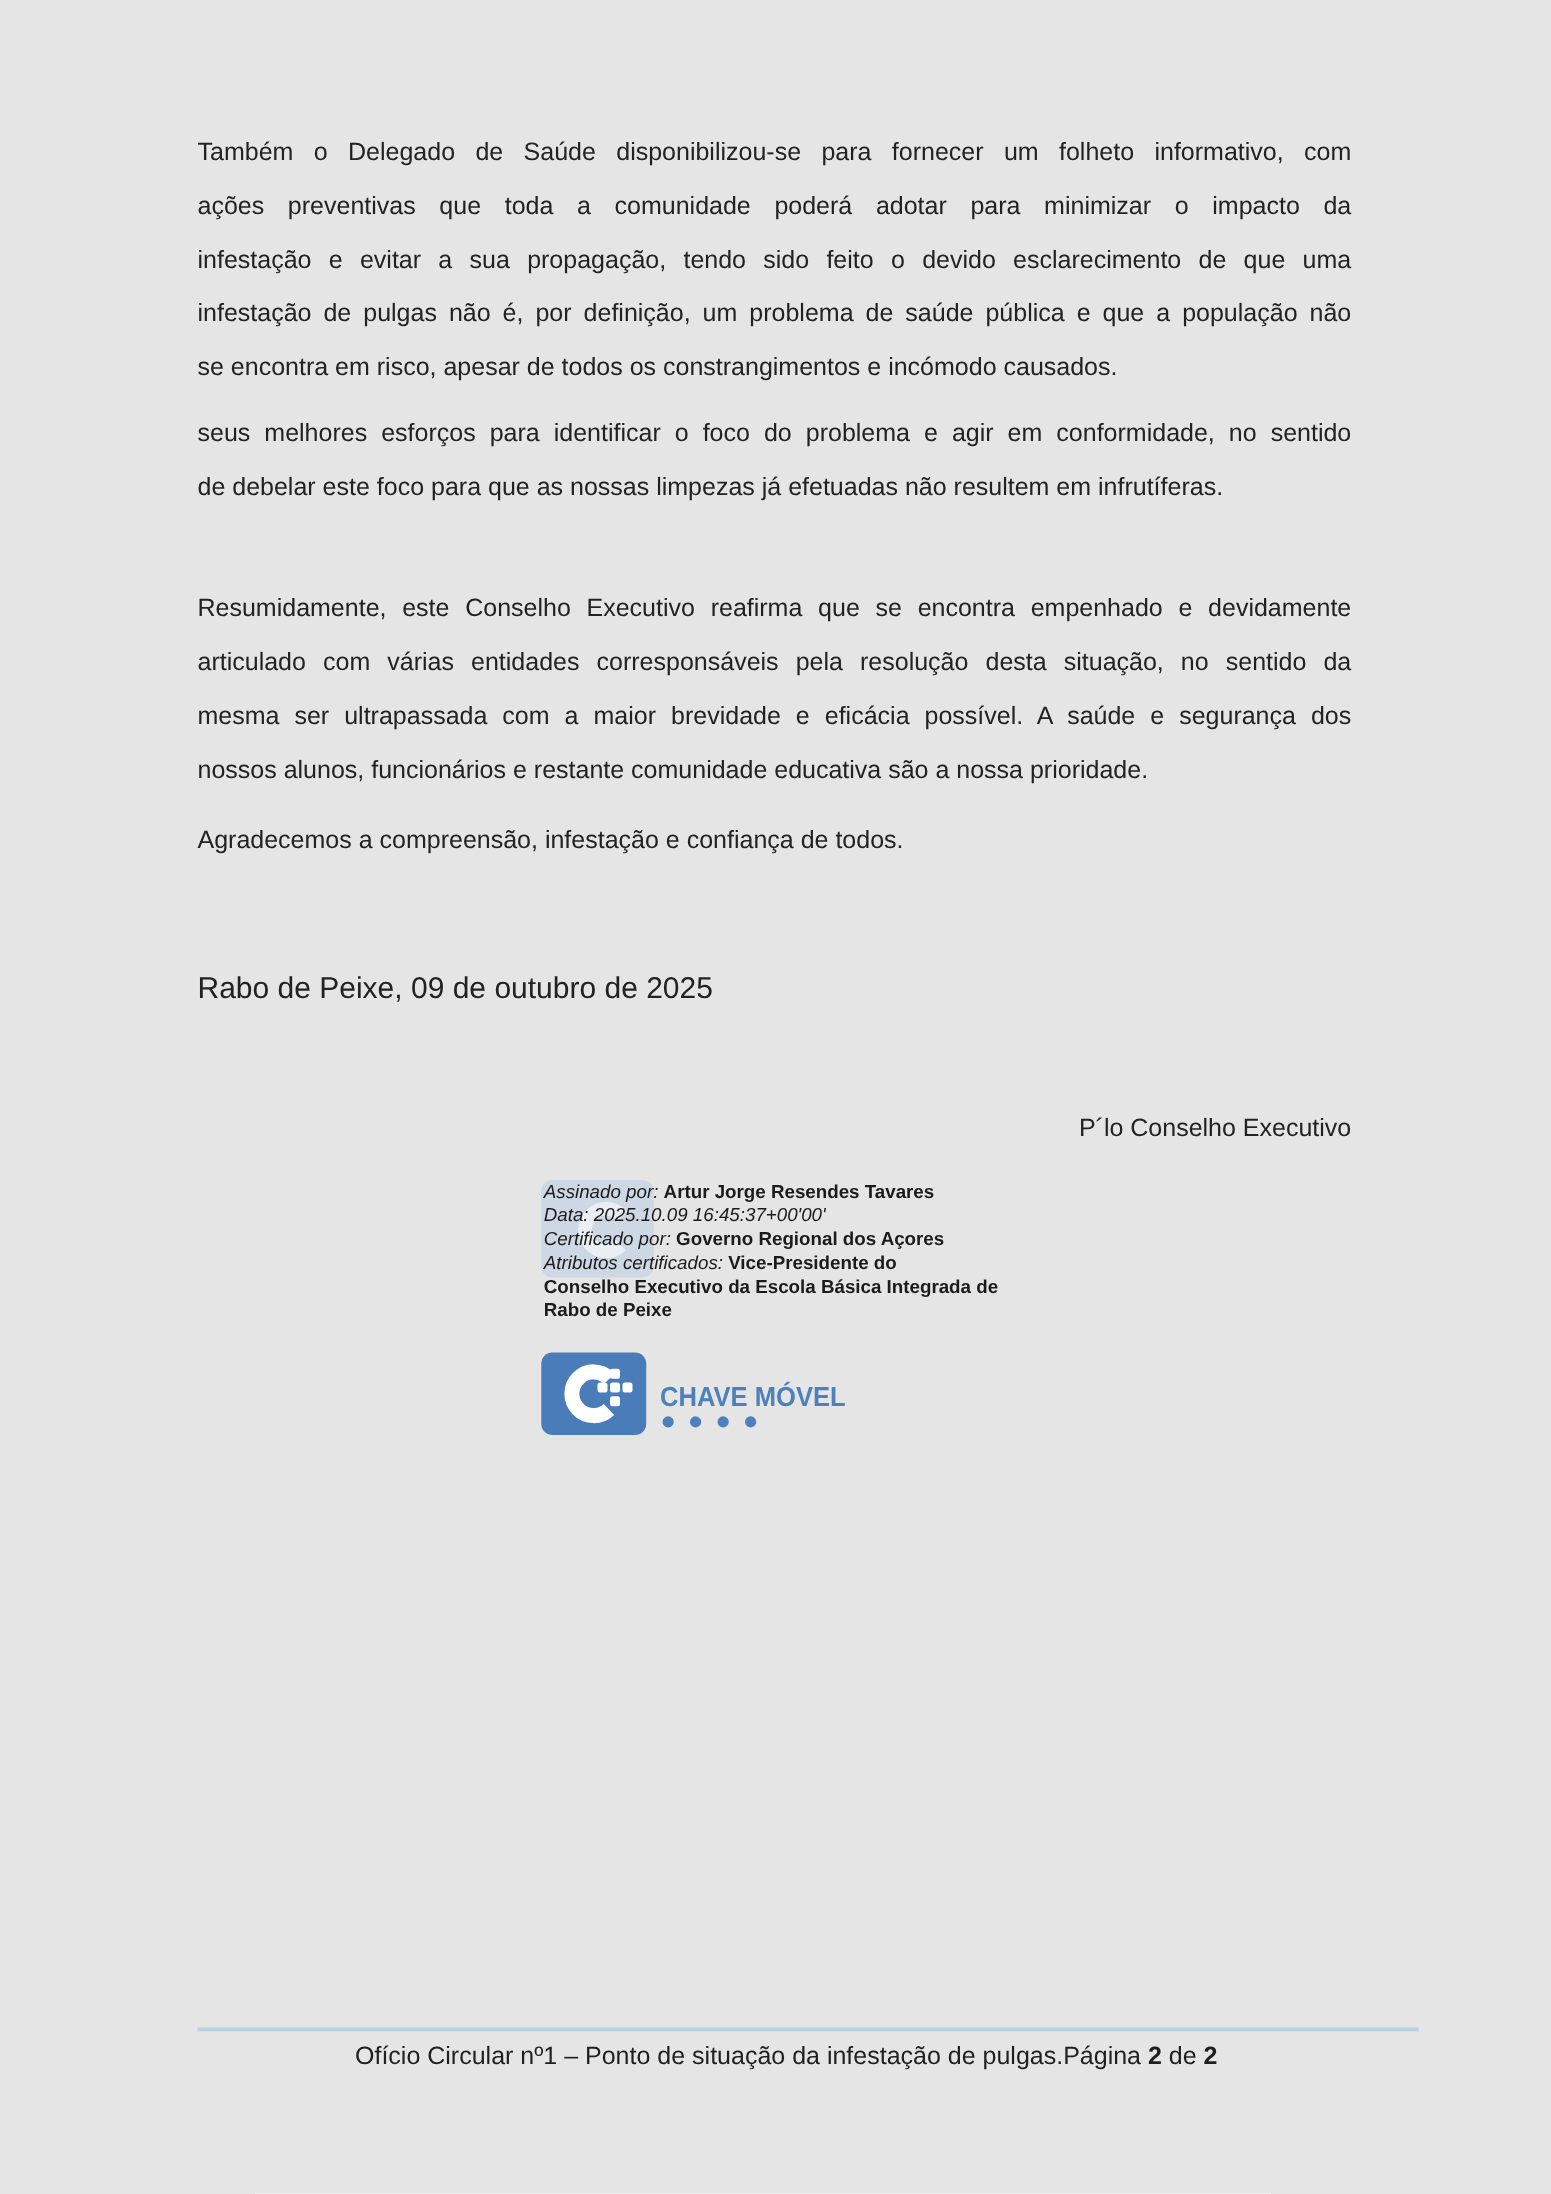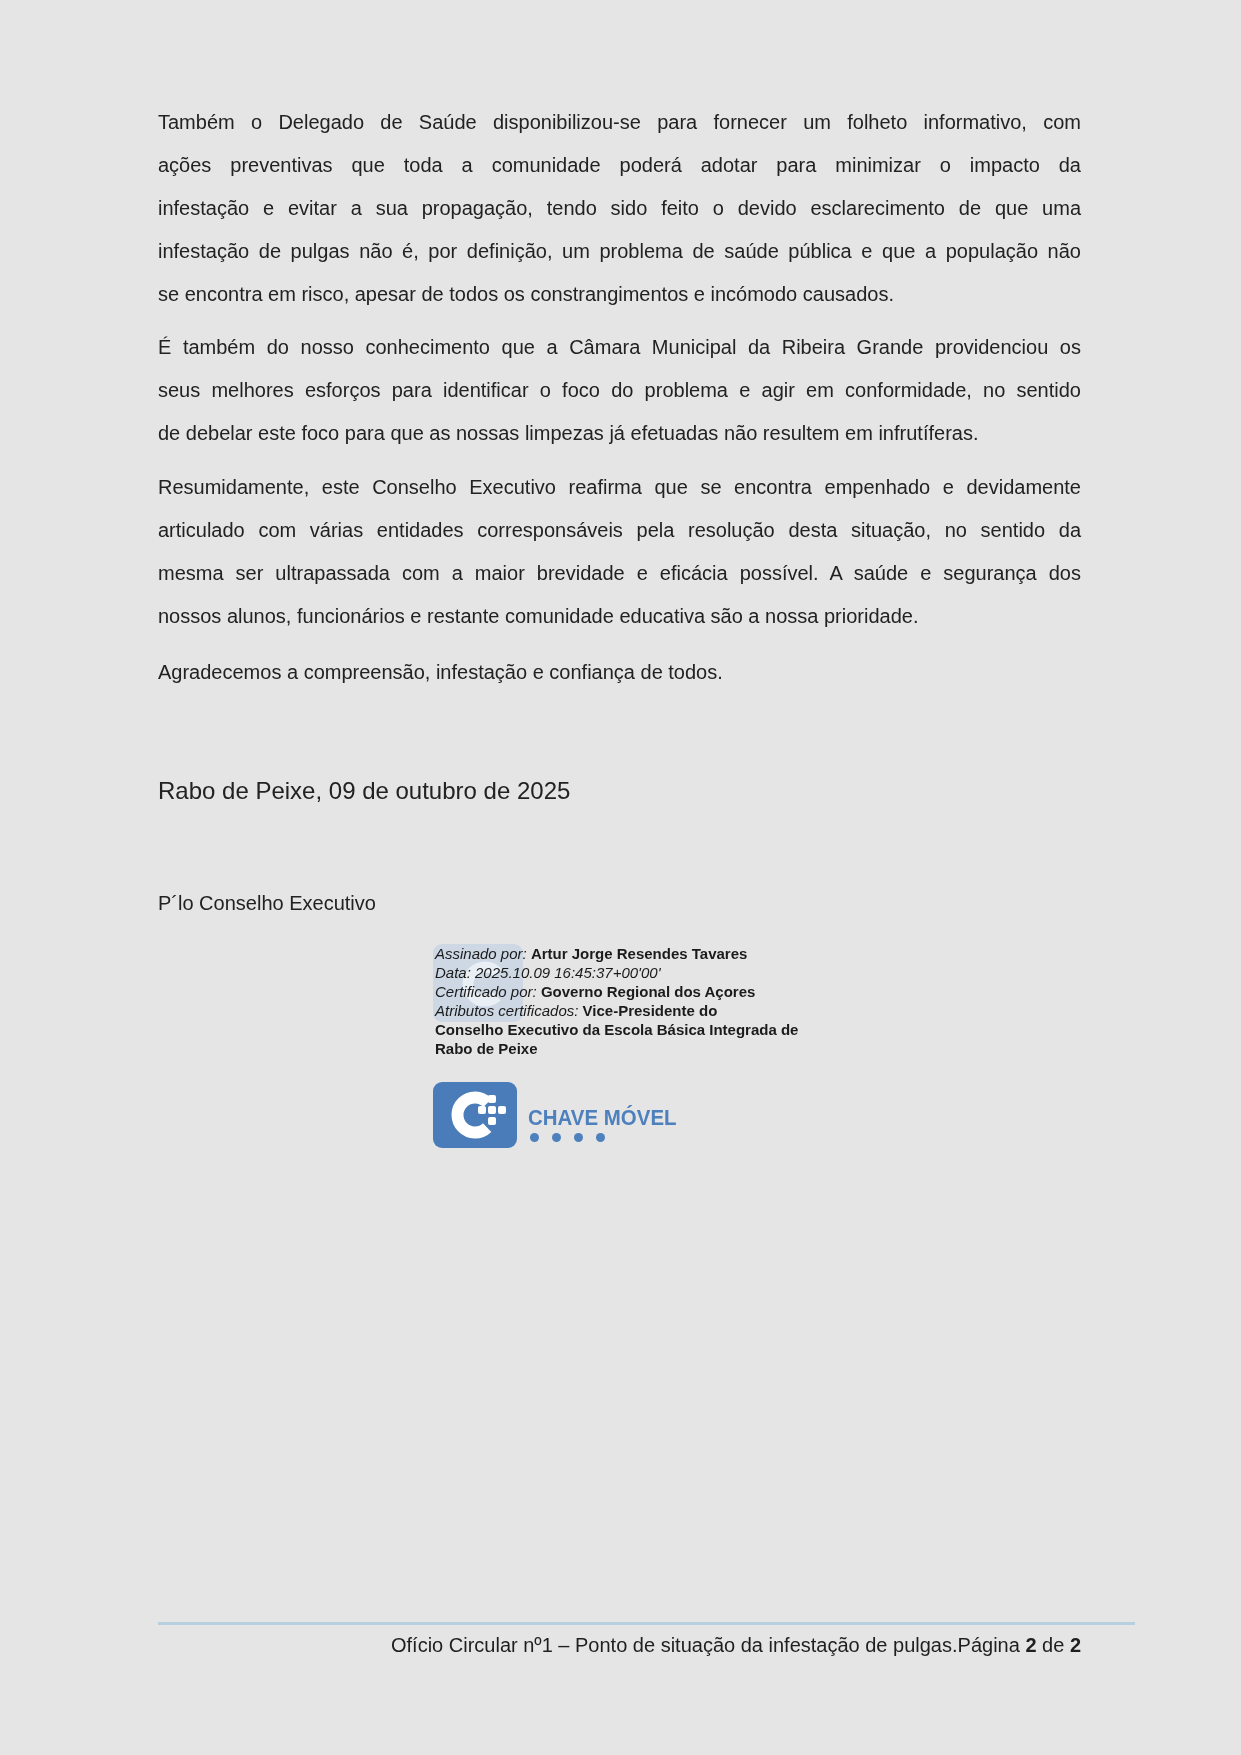--- a/index.html
+++ b/index.html
@@ -16,21 +16,21 @@
   .para{position:absolute;left:0;width:100%;font-size:20px;line-height:43px;color:#222;}
   .p0{top:101px}.p1{top:326px}.p2{top:466px}.p3{top:651px}
   .line{text-align:left;}
   .line.j{text-align:justify;text-align-last:justify;}
   .date-line{
     position:absolute;left:158px;top:769px;width:923px;
     font-size:24px;line-height:43px;color:#222;
   }
   .signoff{
     position:absolute;left:158px;top:890px;width:923px;
-    font-size:20px;line-height:26px;text-align:left;color:#222;
+    font-size:20px;line-height:26px;text-align:right;color:#222;
   }
   
   .sig-watermark{
     position:absolute;left:433px;top:944px;width:90px;height:78px;
     background:#cdd8e4;border-radius:9px;
   }
   
   #sigblock{
     position:absolute;left:435px;top:944px;width:390px;
     font-size:15px;line-height:19px;color:#1b1b1b;
@@ -53,40 +53,39 @@
     display:flex;gap:13px;
   }
   .logo-dots .dot{width:9px;height:9px;border-radius:50%;background:#4d80bd;display:inline-block;}
   
   .footer-rule{
     position:absolute;left:158px;top:1622px;width:977px;height:3px;
     background:#b7d0de;
   }
   .footer-row{
     position:absolute;left:177px;top:1631px;width:904px;
-    display:flex;justify-content:flex-end;align-items:baseline;
+    display:flex;justify-content:center;align-items:baseline;
     font-size:20px;line-height:28px;color:#1f1f1f;
   }
   .footer-row b{font-weight:700;}
 </style>
 </head>
 <body>
 
 <div class="page">
 
   <div id="paragraphs">
       <div class="para p0">
         <div class="line j">Também o Delegado de Saúde disponibilizou-se para fornecer um folheto informativo, com</div>
         <div class="line j">ações preventivas que toda a comunidade poderá adotar para minimizar o impacto da</div>
         <div class="line j">infestação e evitar a sua propagação, tendo sido feito o devido esclarecimento de que uma</div>
         <div class="line j">infestação de pulgas não é, por definição, um problema de saúde pública e que a população não</div>
         <div class="line">se encontra em risco, apesar de todos os constrangimentos e incómodo causados.</div>
       </div>
       <div class="para p1">
-        <div class="line j">É também do nosso conhecimento que a Câmara Municipal da Ribeira Grande providenciou os</div>
         <div class="line j">seus melhores esforços para identificar o foco do problema e agir em conformidade, no sentido</div>
         <div class="line">de debelar este foco para que as nossas limpezas já efetuadas não resultem em infrutíferas.</div>
       </div>
       <div class="para p2">
         <div class="line j">Resumidamente, este Conselho Executivo reafirma que se encontra empenhado e devidamente</div>
         <div class="line j">articulado com várias entidades corresponsáveis pela resolução desta situação, no sentido da</div>
         <div class="line j">mesma ser ultrapassada com a maior brevidade e eficácia possível. A saúde e segurança dos</div>
         <div class="line">nossos alunos, funcionários e restante comunidade educativa são a nossa prioridade.</div>
       </div>
       <div class="para p3">

